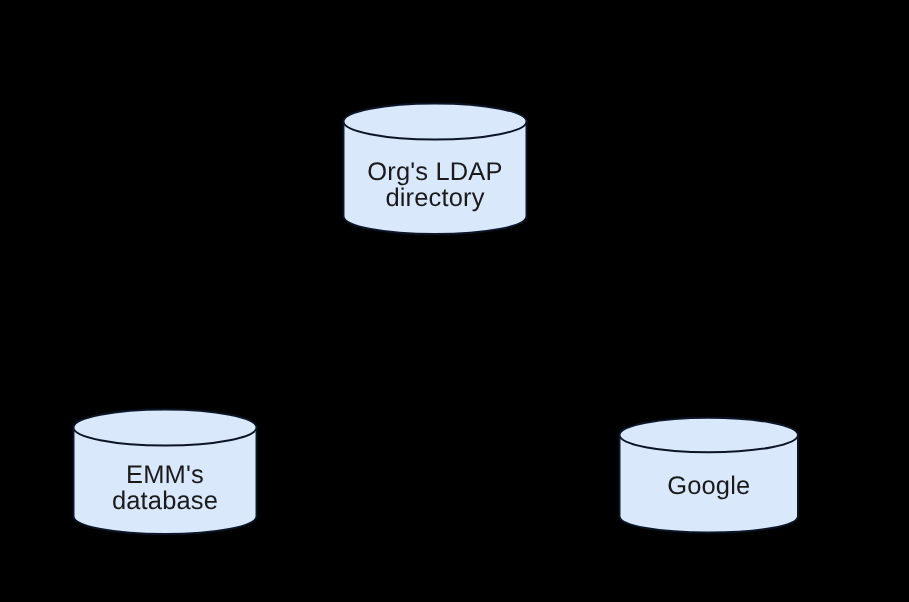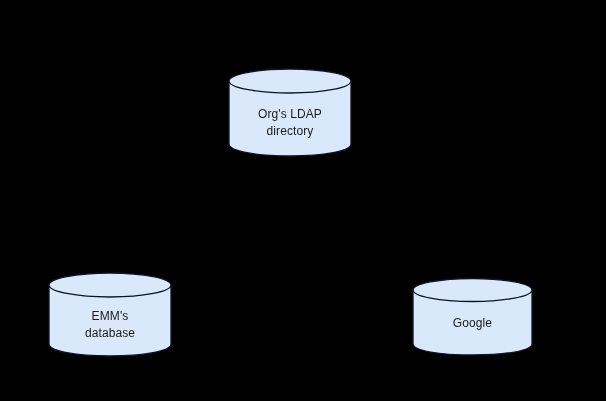--- a/index.html
+++ b/index.html
@@ -23,21 +23,21 @@
     position: absolute;
     inset: 0;
     display: block;
   }
   .node-label {
     position: absolute;
     left: 0;
     right: 0;
     text-align: center;
     color: #1a1a1a;
-    font-size: 12px;
+    font-size: 17px;
     line-height: 17px;
     font-family: "Liberation Sans", "DejaVu Sans", sans-serif;
     white-space: pre-line;
     letter-spacing: 0.1px;
     pointer-events: none;
   }
 </style>
 </head>
 <body>
 

